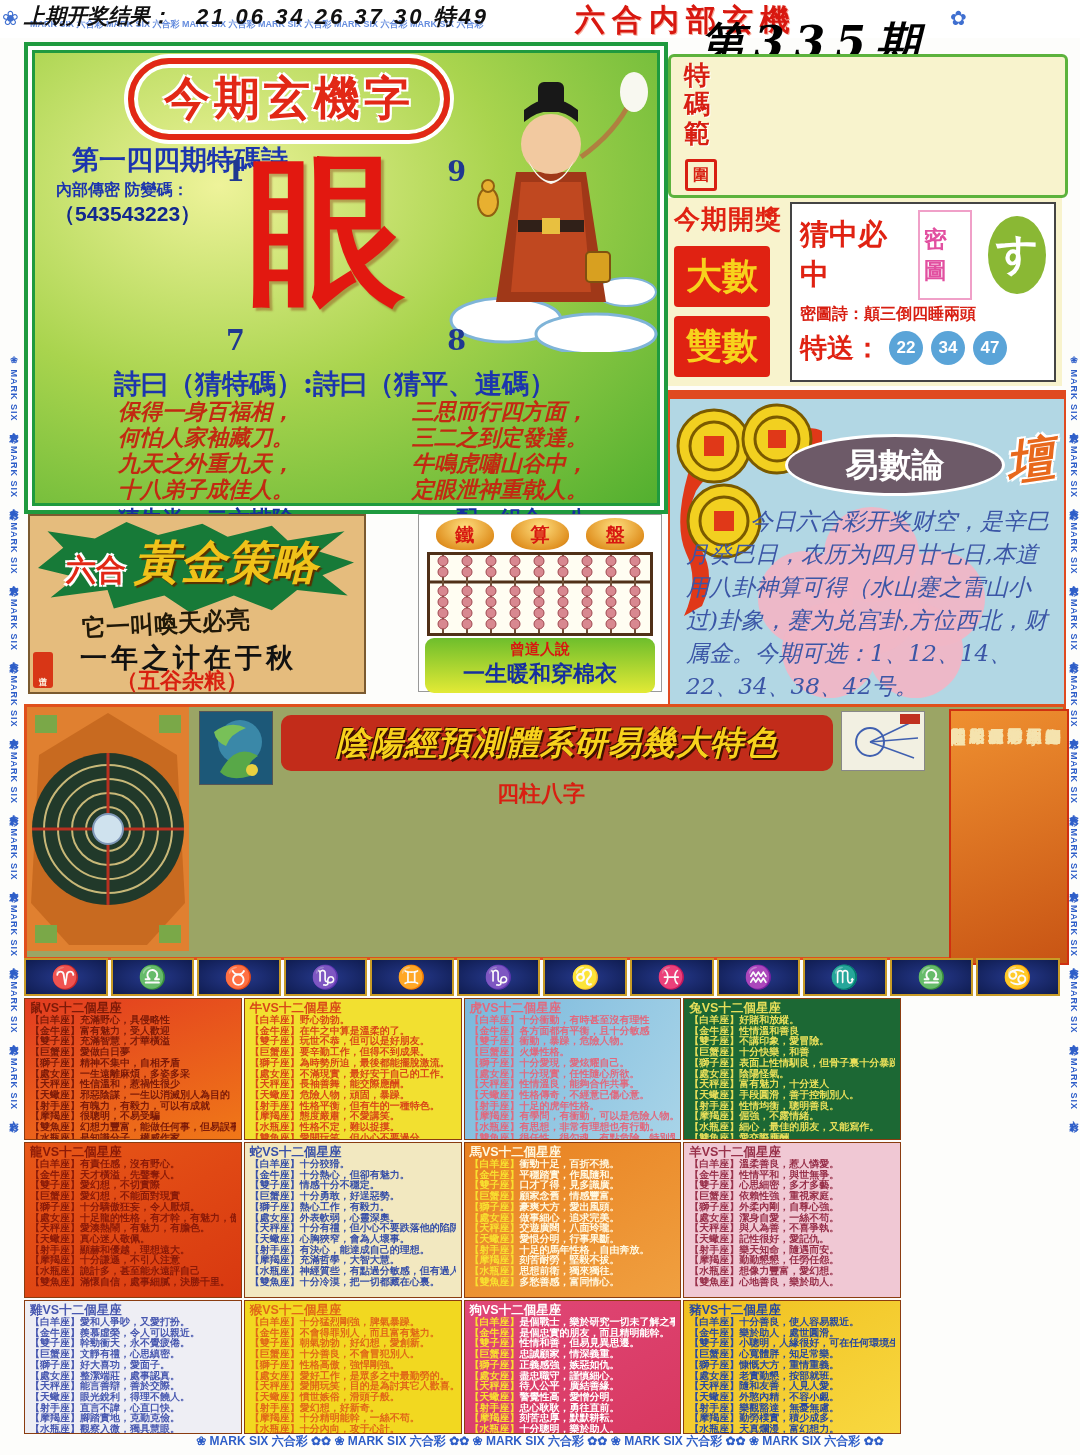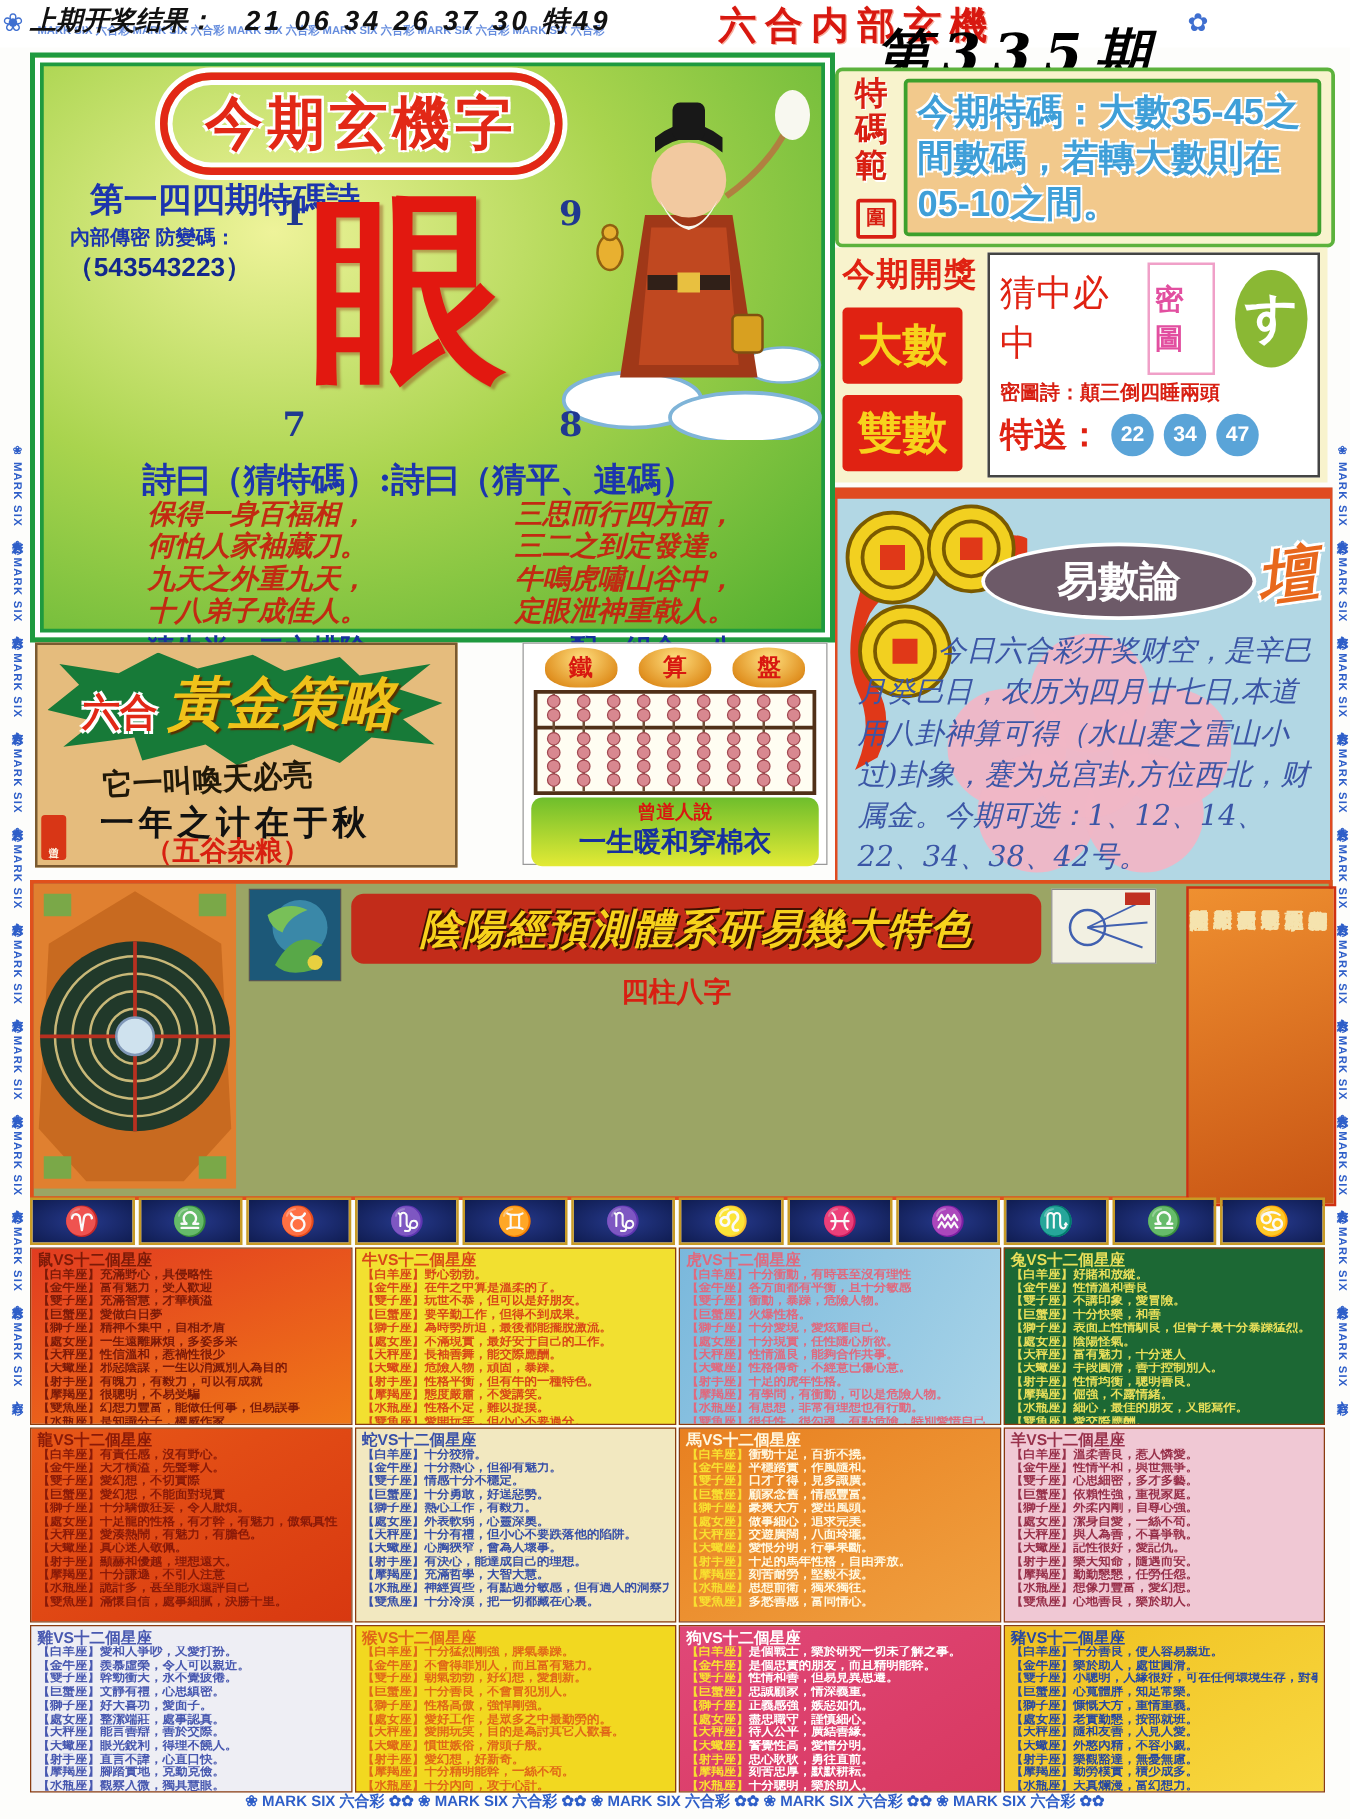--- a/index.html
+++ b/index.html
@@ -89,21 +89,21 @@
   .range-inner{flex:1;margin:6px 8px 6px 0;background:#f2c98c;border:3px solid #3da02c;border-radius:4px;
        padding:6px 8px;font-size:29px;line-height:37px;font-weight:bold;color:#3f9fd8;
        text-shadow:1.5px 1.5px 0 #fff,-1.5px -1.5px 0 #fff,1.5px -1.5px 0 #fff,-1.5px 1.5px 0 #fff;}
   .draw-box{position:absolute;left:668px;top:198px;width:394px;height:188px;background:#f8f3cd;display:flex;}
   .draw-left{width:110px;padding:4px 0 0 6px;}
   .draw-label{font-size:26px;font-weight:bold;color:#e02212;letter-spacing:1px;}
   .num-btn{width:96px;margin-top:9px;background:#e02212;color:#f7d21c;font-size:36px;font-weight:bold;
        text-align:center;border-radius:4px;padding:6px 0;font-family:"DejaVu Serif",serif;}
   .draw-right{flex:1;margin:4px 6px;background:#fff;border:2px solid #444;position:relative;padding:6px 8px;}
   .dr-row1{display:flex;align-items:center;gap:10px;}
-  .win-text{font-size:29px;font-weight:normal;color:#e02212;text-shadow:1px 1px 0 #fff;}
+  .win-text{font-size:29px;font-weight:bold;color:#e02212;text-shadow:1px 1px 0 #fff;}
   .mitu-label{font-size:23px;font-weight:bold;color:#e24fa0;border:2px solid #f0a0c8;padding:12px 4px;background:#fff;}
   .mitu-oval{width:62px;height:78px;background:#8ab834;border-radius:50%;color:#fff;font-size:42px;
        font-weight:bold;text-align:center;line-height:76px;margin-left:6px;}
   .dr-pass{margin-top:4px;font-size:24px;font-weight:bold;color:#e02212;}
   .dr-pass b{color:#222;font-family:"DejaVu Serif",serif;font-size:27px;letter-spacing:2px;font-weight:bold;}
   .dr-poem{margin-top:4px;font-size:16px;font-weight:bold;color:#d81f12;}
   .dr-tesong{margin-top:5px;font-size:27px;font-weight:bold;color:#e02212;display:flex;align-items:center;gap:8px;}
   .ball{width:34px;height:34px;border-radius:50%;background:#5aa4d8;color:#fff;font-size:17px;
        line-height:34px;text-align:center;font-weight:bold;}
   
@@ -138,21 +138,21 @@
        color:#f7f5ea;font-family:"DejaVu Serif",serif;font-style:italic;}
   .feat-side{position:absolute;left:922px;top:2px;width:108px;height:240px;
        background:linear-gradient(160deg,#ef9030,#c85414);border:2px solid #d03010;
        writing-mode:vertical-rl;font-size:15px;line-height:19px;color:#f5e3ae;font-weight:bold;
        padding:6px 4px;white-space:pre-line;overflow:hidden;}
   
   .zodiac-strip{position:absolute;left:24px;top:958px;width:1036px;height:38px;display:flex;gap:3px;}
   .z-tile{flex:1;background:radial-gradient(#26398c,#0f1c50);border:2px solid #c89b26;display:flex;
        align-items:center;justify-content:center;font-size:23px;font-weight:bold;}
   
-  #star-tables{position:absolute;left:24px;top:998px;width:1036px;height:436px;display:grid;
+  #star-tables{position:absolute;left:24px;top:998px;width:877px;height:436px;display:grid;
        grid-template-columns:repeat(4,1fr);grid-template-rows:142px 156px 134px;gap:2px;}
   .star-panel{overflow:hidden;padding:2px 5px;border:1px solid #8a3c10;}
   .star-head{font-size:12.5px;line-height:14px;font-weight:bold;}
   .star-row{font-size:10px;line-height:10.7px;white-space:nowrap;overflow:hidden;font-weight:bold;}
 </style>
 </head>
 <body>
 
 <div class="page">
 
@@ -280,21 +280,20 @@
   <div class="issue-title">第335期</div>
 
   <div class="range-box">
     <div class="range-label">
 
     <span>特</span>
         <span>碼</span>
         <span>範</span>
       </div>
     <div class="range-seal" style="position:absolute;left:14px;top:100px;">圍</div>
-    <div class="range-inner">今期特碼：大數35-45之間數碼，若轉大數則在05-10之間。</div>
   </div>
 
   <div class="draw-box">
     <div class="draw-left">
       <div class="draw-label">今期開獎</div>
       <div>
 
       <div class="num-btn">大數</div>
           <div class="num-btn">雙數</div>
         </div>

